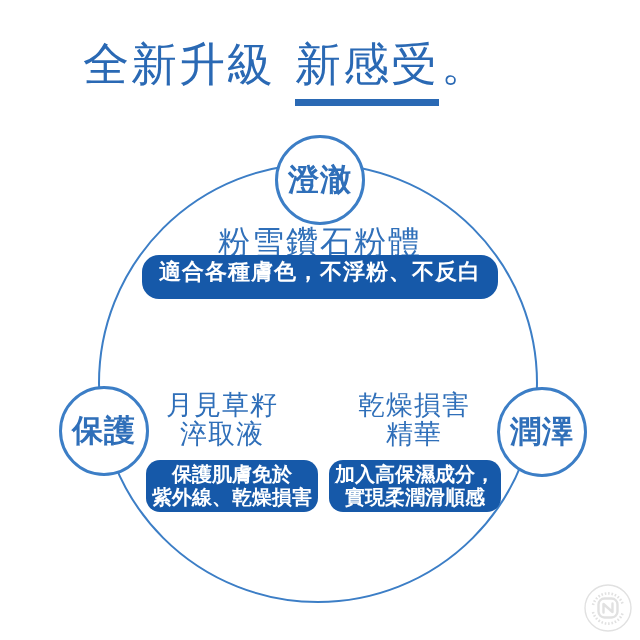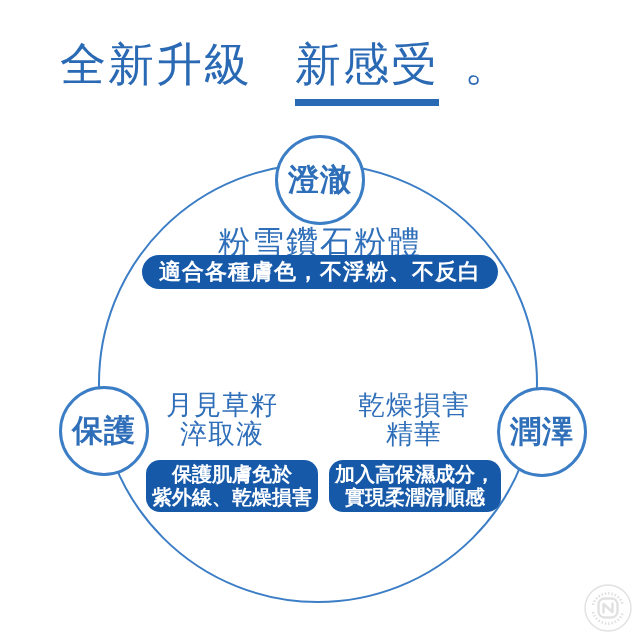--- a/index.html
+++ b/index.html
@@ -19,21 +19,20 @@
     position: absolute;
     top: 34px; left: 0; width: 572px;
     display: flex;
     justify-content: center;
     align-items: flex-start;
     font-size: 46px;
     font-weight: 500;
     letter-spacing: 2px;
     color: var(--title-blue, #2a69b4);
     white-space: nowrap;
-    gap: 23px;
   }
   .title .prefix { margin-right: 20px; }
   .title .highlight {
     display: inline-block;
     padding-bottom: 3px;
     border-bottom: 7px solid var(--title-blue, #2a69b4);
   }
   .title .period { margin-left: 2px; }
 
   
@@ -90,21 +89,21 @@
     background: var(--pill-blue, #1659a9);
     color: var(--pill-text, #ffffff);
     font-weight: bold;
     text-align: center;
     box-sizing: border-box;
     white-space: nowrap;
   }
   .pill-top {
     left: 50%; transform: translateX(-50%);
     top: 255px;
-    height: 34px; line-height: 34px;
+    height: 44px; line-height: 34px;
     padding: 0 17px;
     border-radius: 17px;
     font-size: 22px;
     letter-spacing: 1px;
   }
   .pill-side {
     top: 460px;
     width: 172px; height: 52px;
     border-radius: 14px;
     font-size: 20px;

